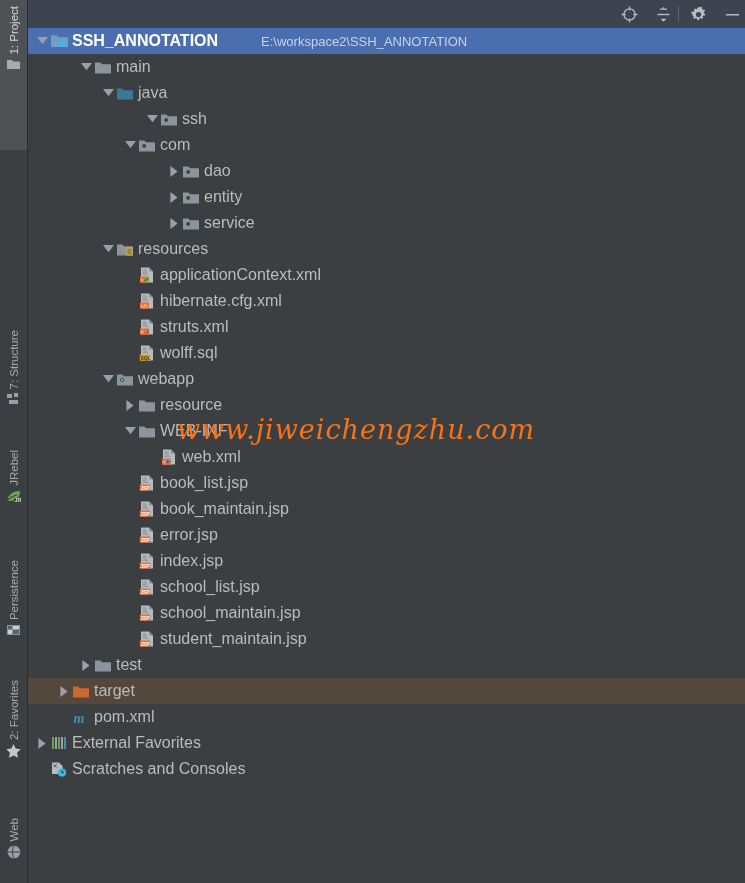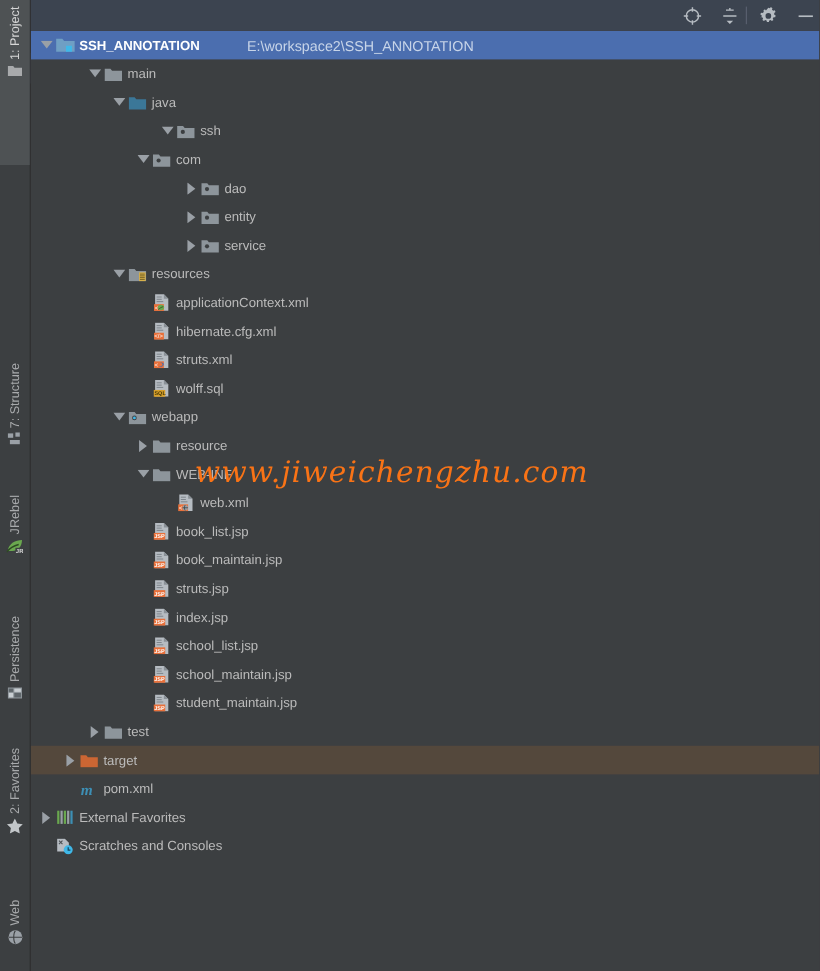--- a/index.html
+++ b/index.html
@@ -68,21 +68,21 @@
   .row.sel .sub{color:#c7d4e8;font-weight:normal;padding-left:36px;}
   .row.excl{background:#54483c;align-items:center;}
   .arrow{
     width:16px;height:26px;flex:0 0 16px;
     display:flex;align-items:center;justify-content:center;
   }
   .ico{
     width:18px;height:26px;flex:0 0 18px;
     display:flex;align-items:center;justify-content:center;margin-right:4px;
   }
-  .lbl{color:#bbbbbb;font-size:12px;}
+  .lbl{color:#bbbbbb;font-size:16px;}
   .sub{color:#8a9ab0;font-size:13px;margin-left:7px;}
   svg{display:block;}
   
   #watermark{
     position:absolute;left:177px;top:414px;
     font-family:"DejaVu Serif", serif;
     font-style:italic;
     font-size:27px;
     color:#f97316;
     letter-spacing:1px;
@@ -499,21 +499,21 @@
       <div class="arrow"></div>
       <div class="ico">
         <svg width="16" height="16" viewBox="0 0 16 16">
           <path d="M2 0.5h8l4 4v11H2z" fill="#b6bcc2"></path>
       <path d="M10 0.5l4 4h-4z" fill="#8a9197"></path>
       <path d="M3.4 3h4.6M3.4 5.1h4.6M3.4 7.2h6" stroke="#7d858b" stroke-width="0.9"></path>
       <rect x="0.8" y="9.5" width="10.4" height="6.2" fill="#e8703a"></rect>
         <text x="1.2" y="14.5" font-size="5" fill="#fff" font-family="Liberation Sans, sans-serif" font-weight="bold">JSP</text>
         </svg>
       </div>
-      <span class="lbl">struts.jsp</span>
+      <span class="lbl">error.jsp</span>
     </div>
     <div class="row">
       <div style="flex: 0 0 94px; height: 26px;"></div>
       <div class="arrow"></div>
       <div class="ico">
         <svg width="16" height="16" viewBox="0 0 16 16">
           <path d="M2 0.5h8l4 4v11H2z" fill="#b6bcc2"></path>
       <path d="M10 0.5l4 4h-4z" fill="#8a9197"></path>
       <path d="M3.4 3h4.6M3.4 5.1h4.6M3.4 7.2h6" stroke="#7d858b" stroke-width="0.9"></path>
       <rect x="0.8" y="9.5" width="10.4" height="6.2" fill="#e8703a"></rect>

